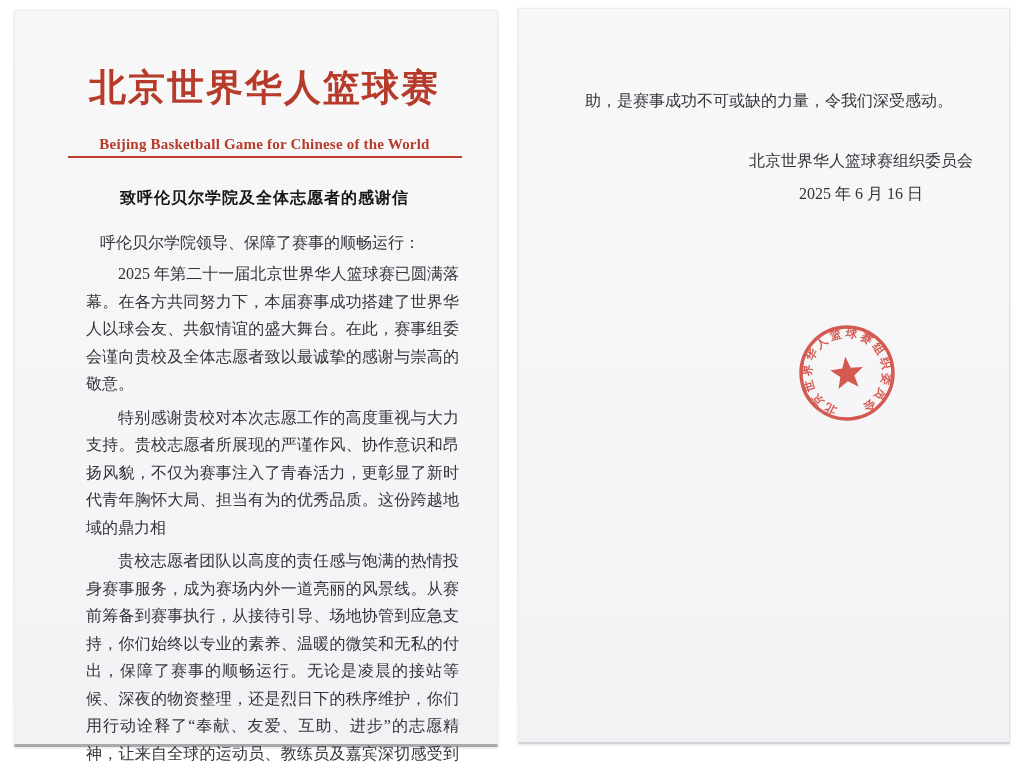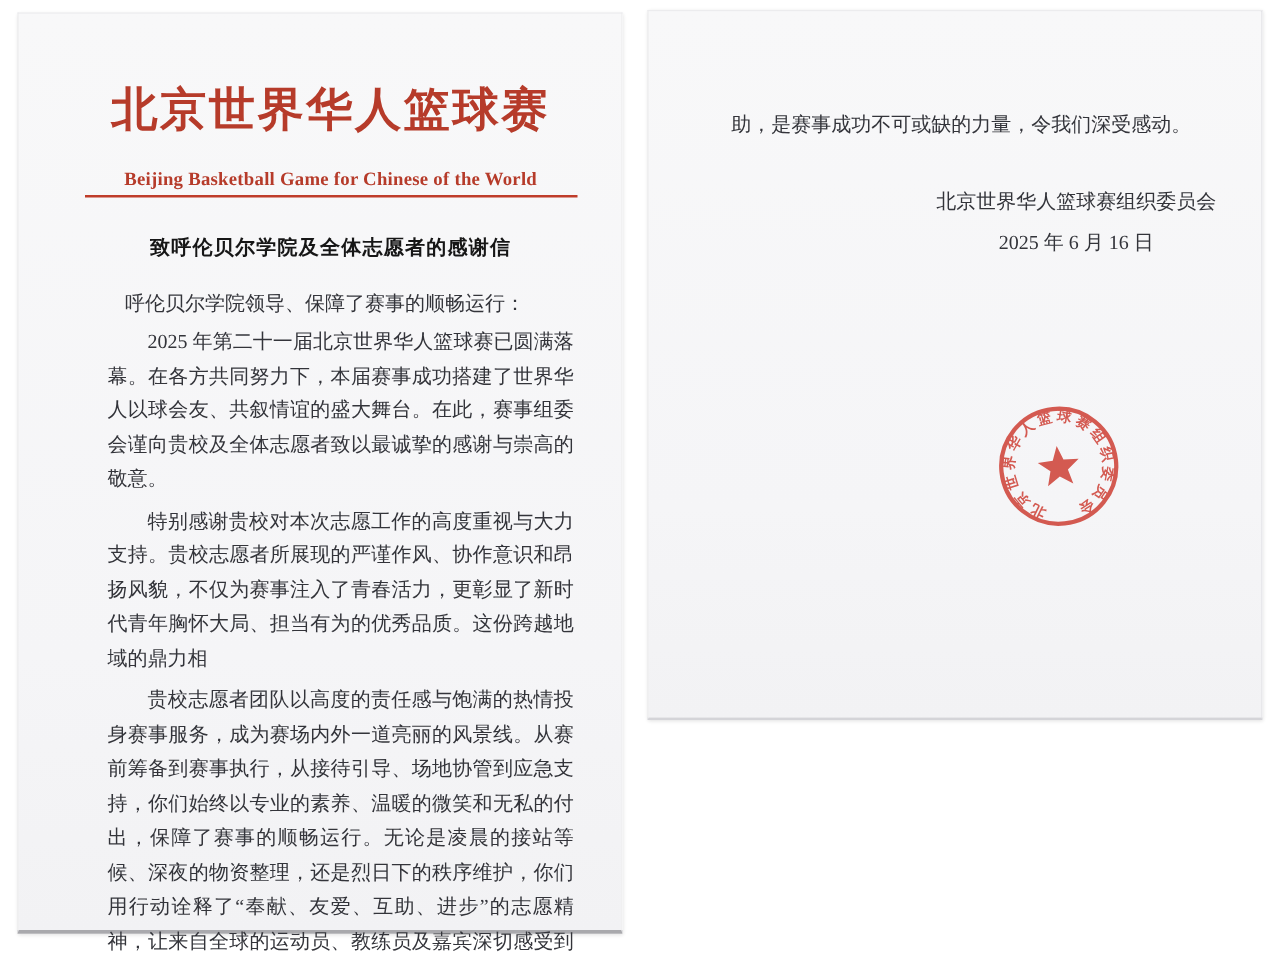--- a/index.html
+++ b/index.html
@@ -16,21 +16,21 @@
     border:1px solid #ececee;
     box-shadow:0 1px 3px rgba(0,0,0,.12);
     box-sizing:border-box;
   }
   .page-left{
     left:14px;top:10px;width:484px;height:737px;
     border-bottom:3px solid #a9a9ad;
     padding-left:17px;
   }
   .page-right{
-    left:518px;top:8px;width:492px;height:568px;
+    left:518px;top:8px;width:492px;height:736px;
     border-bottom:2px solid #d4d4d8;
     border-right:1px solid #e2e2e6;
   }
   .org-title{
     margin:52px 8px 0;
     text-align:center;
     font-size:37px;
     font-weight:700;
     letter-spacing:2px;
     color:#b63b2a;

